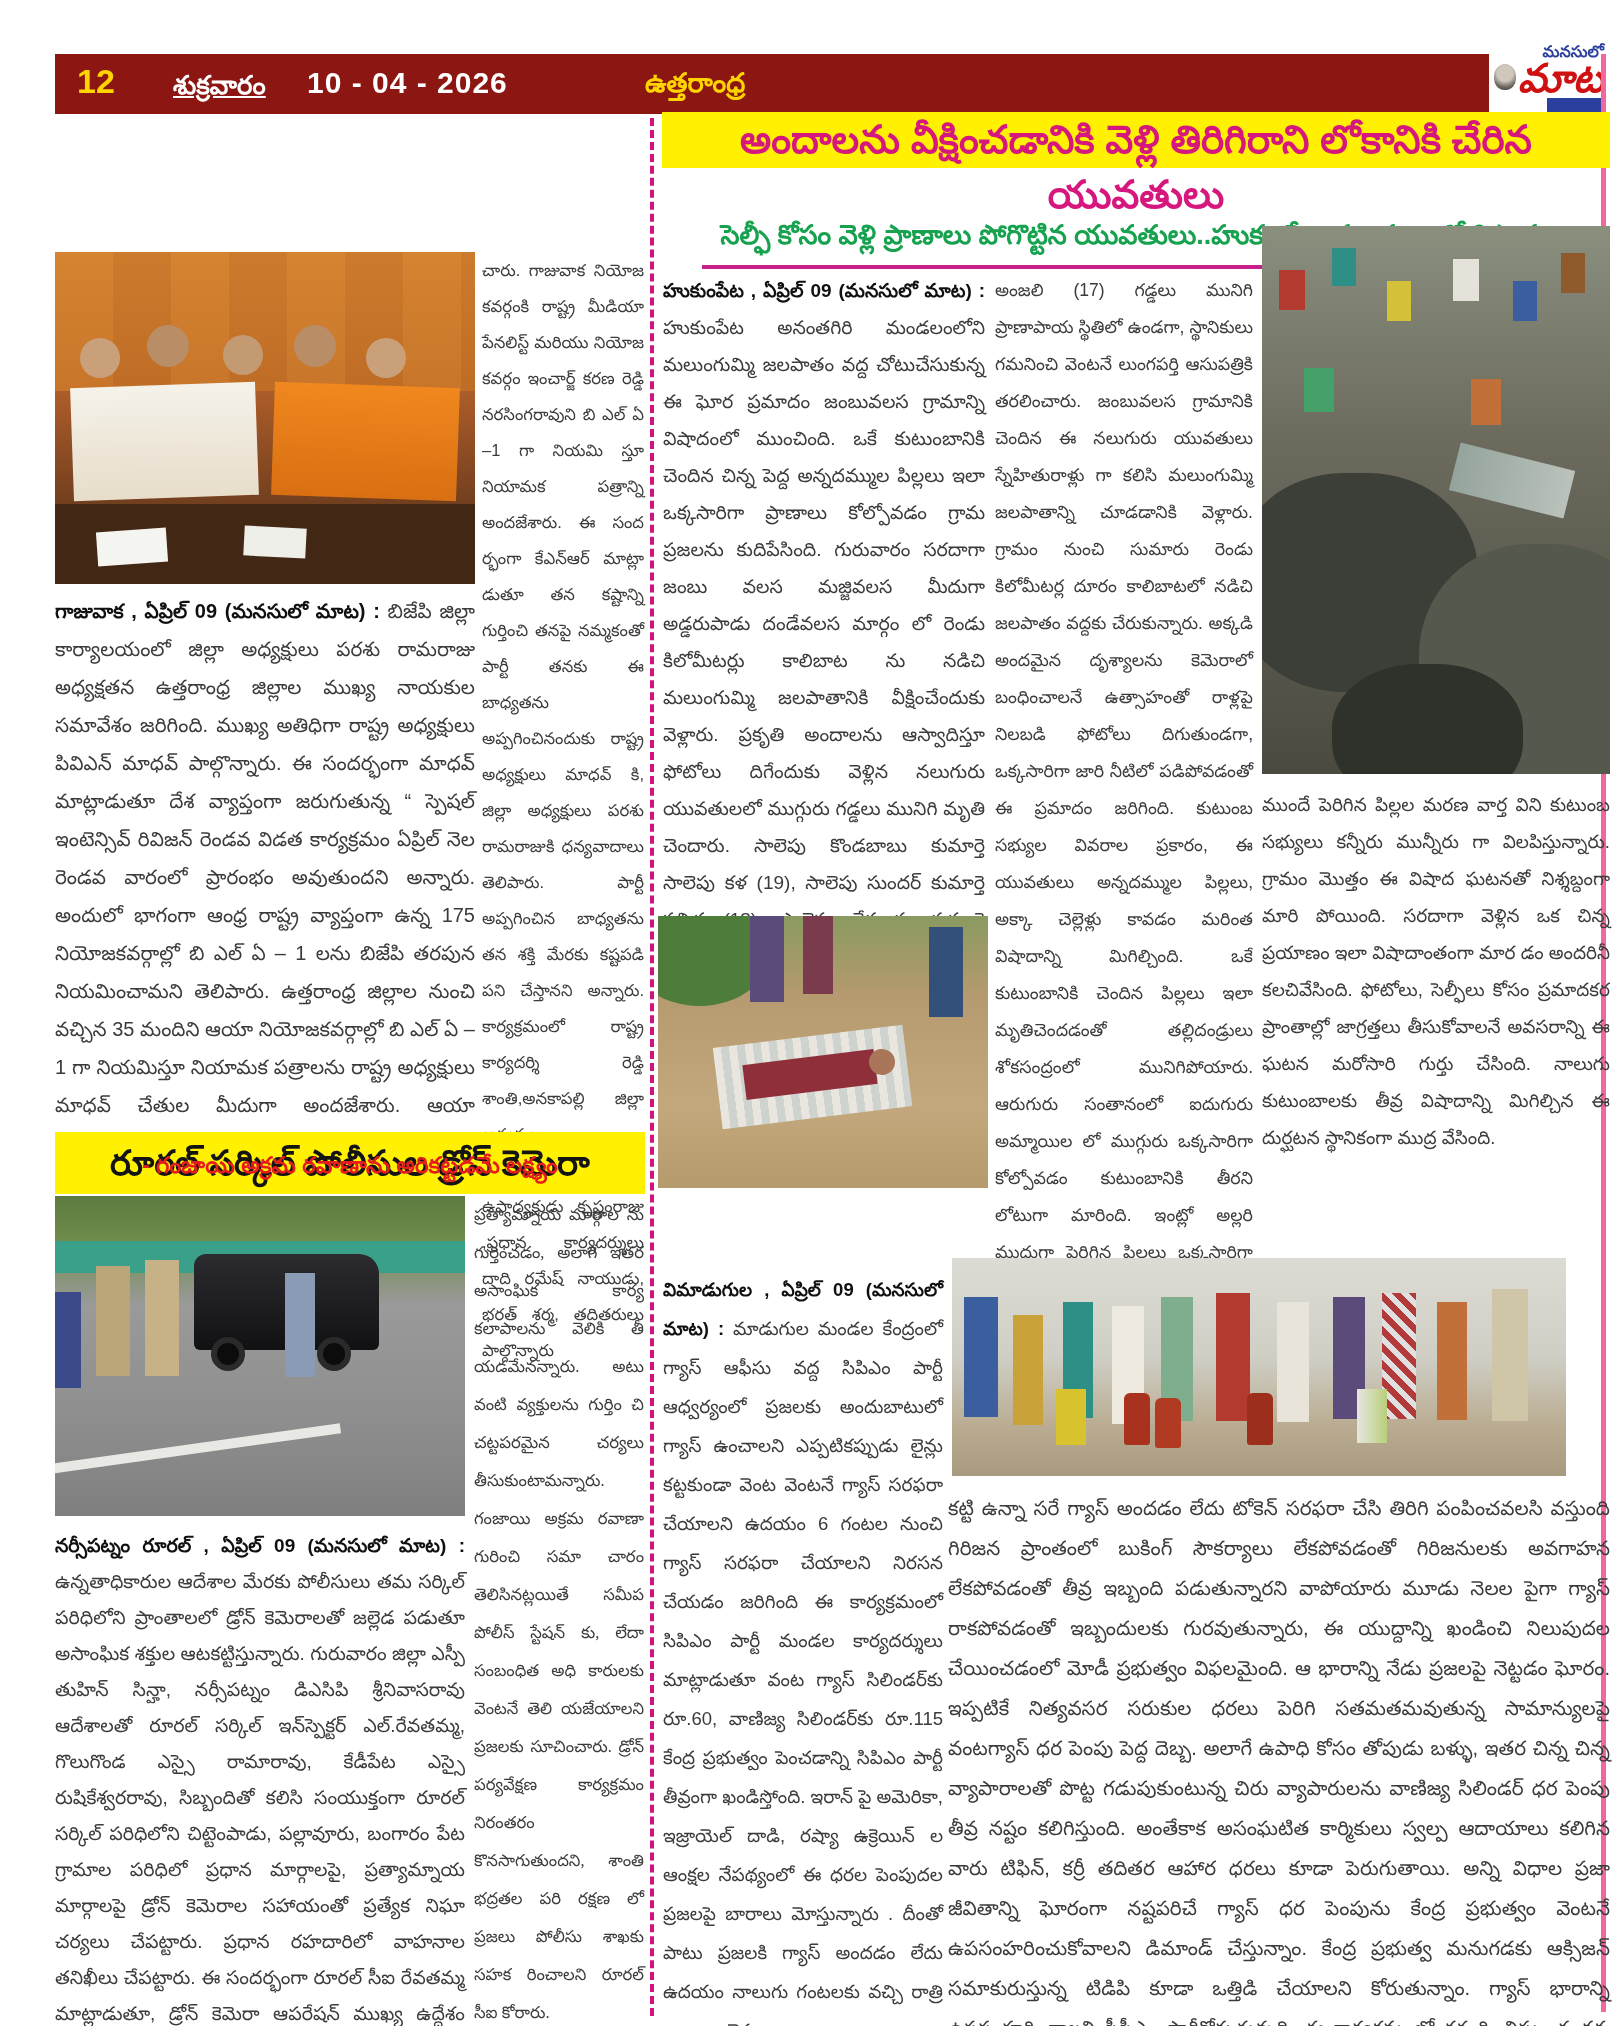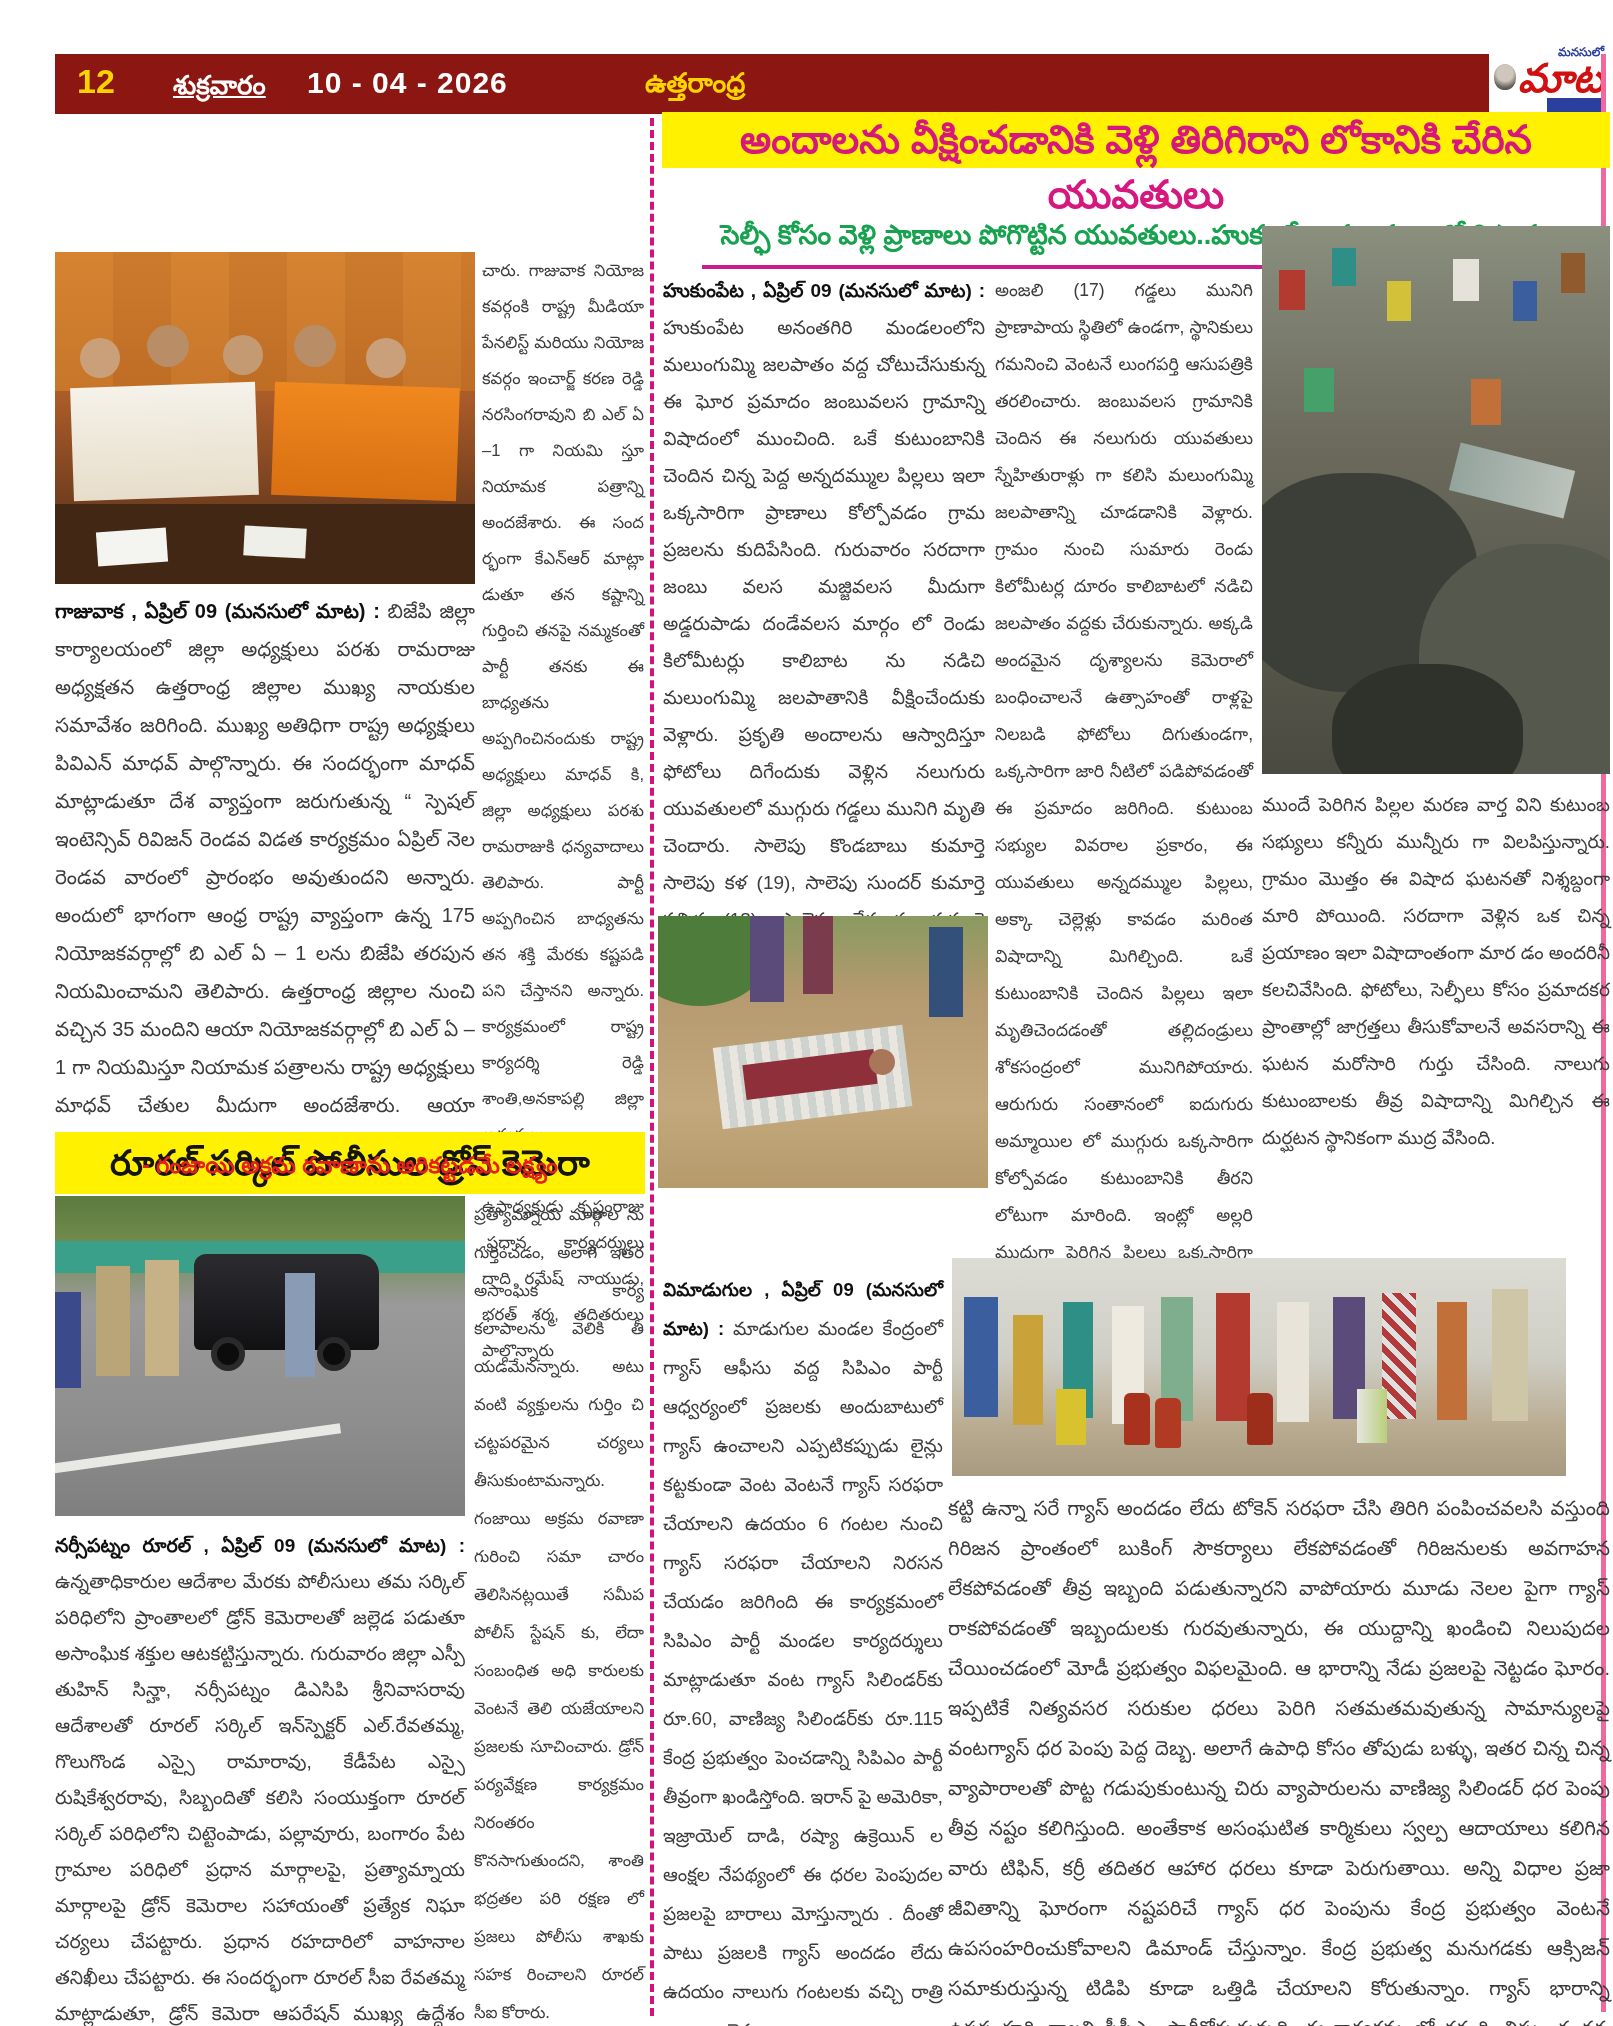--- a/index.html
+++ b/index.html
@@ -5,21 +5,21 @@
   html,body{margin:0;padding:0;background:#ddd;}
   .page{position:relative;width:1613px;height:2026px;background:#ffffff;
         font-family:"Liberation Sans",sans-serif;overflow:hidden;margin:0 auto;}
   
   .masthead{position:absolute;left:55px;top:54px;width:1434px;height:60px;background:#8C1712;}
   .mh-num{position:absolute;left:22px;top:8px;font-size:34px;font-weight:bold;color:#FFD400;}
   .mh-day{position:absolute;left:118px;top:16px;font-size:26px;font-weight:bold;color:#ffffff;text-decoration:underline;}
   .mh-date{position:absolute;left:252px;top:12px;font-size:30px;font-weight:bold;color:#ffffff;letter-spacing:1px;text-align:right;}
   .mh-region{position:absolute;left:590px;top:14px;font-size:27px;font-weight:bold;color:#FFD400;}
   .logo{position:absolute;left:1492px;top:46px;width:112px;height:74px;background:#ffffff;text-align:right;}
-  .logo-top{font-size:12px;color:#2b3f9e;font-weight:bold;line-height:12px;}
+  .logo-top{font-size:16px;color:#2b3f9e;font-weight:bold;line-height:12px;}
   .logo-name{font-size:40px;line-height:40px;font-weight:bold;color:#d01111;font-style:italic;}
   .logo-pub{display:inline-block;background:#2b3f9e;color:#fff;font-size:8px;font-weight:bold;padding:16px 3px;}
   .logo-tag{font-size:8px;color:#d01111;display:inline-block;}
   .logo-face{position:absolute;left:2px;top:18px;width:22px;height:26px;border-radius:50% 50% 45% 45%;
              background:radial-gradient(circle at 50% 35%,#cfc6bc 0 40%,#6b655e 70%,#3c3935 100%);}
   .edge-line{position:absolute;left:1601px;top:54px;width:5px;height:1958px;background:#F2679E;}
   
   .vdash{position:absolute;border-left:4px dashed #D4127E;}
   
   .h-blue{position:absolute;color:#2D2F8F;font-weight:bold;text-align:center;font-size:46px;line-height:60px;}

